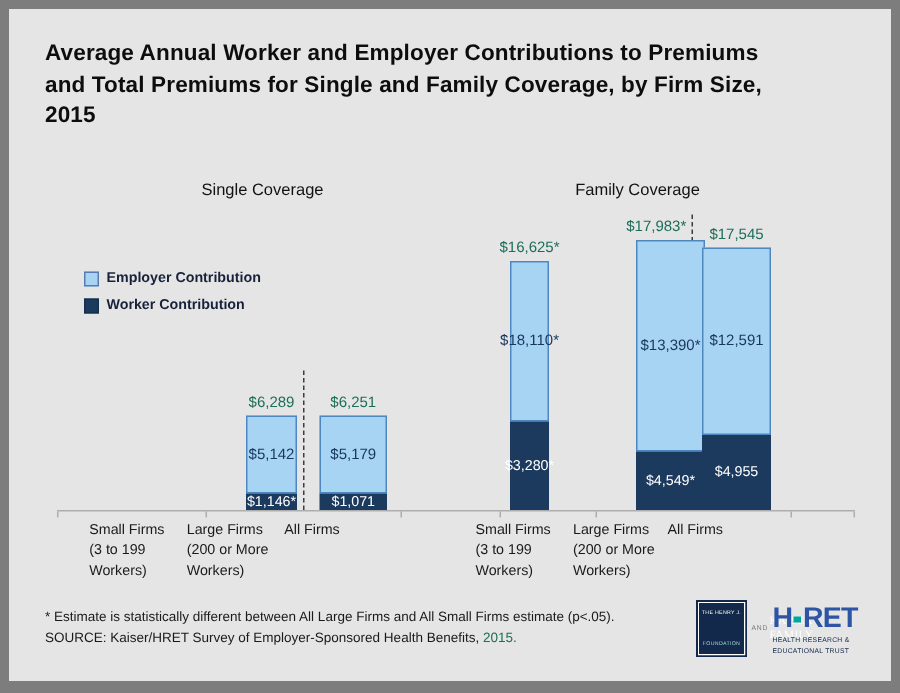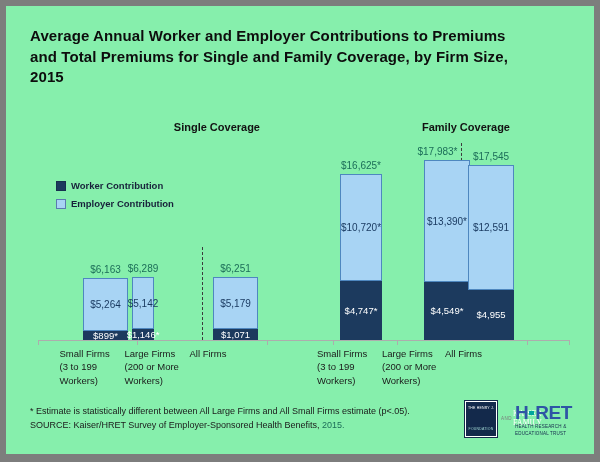--- a/index.html
+++ b/index.html
@@ -1,28 +1,28 @@
 <!DOCTYPE html>
 <html><head>
 <meta charset="utf-8">
 <style>
   html,body{margin:0;padding:0;background:#9a9a9a;}
   .frame{
     position:relative;width:600px;height:462px;box-sizing:border-box;
-    border:6px solid #7d7d7d;border-bottom-width:8px;background:#86efac;
+    border:6px solid #7d7d7d;border-bottom-width:8px;background:#e5e5e5;
     font-family:"Liberation Sans","DejaVu Sans",sans-serif;overflow:hidden;
   }
   .title{
     position:absolute;left:24px;top:20px;width:552px;
     font-size:15px;font-weight:bold;line-height:1.38;color:#0d0d0d;
     white-space:pre-line;letter-spacing:0.1px;
   }
   .group-header{
-    position:absolute;top:115px;width:170px;text-align:right;
-    font-size:11px;font-weight:bold;color:#121212;
+    position:absolute;top:115px;width:170px;text-align:center;
+    font-size:11px;font-weight:normal;color:#121212;
   }
   .hdr-single{left:84px;}
   .hdr-family{left:334px;}
   .legend{position:absolute;left:50px;top:174px;}
   .legend-row{display:flex;align-items:center;margin-bottom:7px;}
   .swatch{width:8px;height:8px;margin-right:5px;flex:0 0 auto;}
   .swatch-emp{background:#a8d4f4;border:1px solid #5b7ab0;}
   .swatch-wrk{background:#1c3a5e;border:1px solid #16304e;}
   .legend-label{font-size:9.5px;font-weight:bold;color:#17213a;white-space:nowrap;}
   .bars-layer{position:absolute;left:0;top:0;width:588px;height:448px;}
@@ -75,55 +75,46 @@
 
   <div class="title">Average Annual Worker and Employer Contributions to Premiums
 and Total Premiums for Single and Family Coverage, by Firm Size,
 2015</div>
 
   <div class="group-header hdr-single">Single Coverage</div>
   <div class="group-header hdr-family">Family Coverage</div>
 
   <div class="legend">
     <div class="legend-row">
+      <span class="swatch swatch-emp"></span>
+      <span class="legend-label">Employer Contribution</span>
+    </div>
+    <div class="legend-row">
       <span class="swatch swatch-wrk"></span>
       <span class="legend-label">Worker Contribution</span>
-    </div>
-    <div class="legend-row">
-      <span class="swatch swatch-emp"></span>
-      <span class="legend-label">Employer Contribution</span>
     </div>
   </div>
 
   <div class="x-axis"></div>
   <span class="tick" style="left:32px"></span>
   <span class="tick" style="left:131px"></span>
   <span class="tick" style="left:261px"></span>
   <span class="tick" style="left:327px"></span>
   <span class="tick" style="left:391px"></span>
   <span class="tick" style="left:521px"></span>
   <span class="tick" style="left:563px"></span>
 
   <div class="dash-sep dash-single"></div>
   <div class="dash-sep dash-family"></div>
 
   <div class="bars-layer">
-      <div class="bar" style="left: 77px; top: 272px; width: 45px; height: 62px;">
-        <div class="total-label">$6,163</div>
-        <div class="seg-emp">
-          <span>$5,264</span>
-        </div>
-        <div class="seg-wrk" style="height: 9px;">
-          <span>$899*</span>
-        </div>
-      </div>
       <div class="cat-label" style="left: 53.5px;">Small Firms
 (3 to 199
 Workers)</div>
-      <div class="bar" style="left: 126px; top: 271px; width: 22px; height: 63px;">
+      <div class="bar" style="left: 158px; top: 271px; width: 34px; height: 63px;">
         <div class="total-label">$6,289</div>
         <div class="seg-emp">
           <span>$5,142</span>
         </div>
         <div class="seg-wrk" style="height: 11px;">
           <span>$1,146*</span>
         </div>
       </div>
       <div class="cat-label" style="left: 118.5px;">Large Firms
 (200 or More
@@ -133,38 +124,38 @@
         <div class="seg-emp">
           <span>$5,179</span>
         </div>
         <div class="seg-wrk" style="height: 11px;">
           <span>$1,071</span>
         </div>
       </div>
       <div class="cat-label" style="left: 183.5px;">All Firms</div>
     </div>
   <div class="bars-layer">
-      <div class="bar" style="left: 334px; top: 168px; width: 42px; height: 166px;">
+      <div class="bar" style="left: 334px; top: 168px; width: 26px; height: 166px;">
         <div class="total-label">$16,625*</div>
         <div class="seg-emp">
-          <span>$10,720*</span>
+          <span>$18,110*</span>
         </div>
         <div class="seg-wrk" style="height: 59px;">
-          <span>$4,747*</span>
+          <span>$3,280*</span>
         </div>
       </div>
       <div class="cat-label" style="left: 311px;">Small Firms
 (3 to 199
 Workers)</div>
       <div class="bar" style="left: 399px; top: 154px; width: 46px; height: 180px; padding-left: 19px;">
         <div class="total-label">$17,983*</div>
         <div class="seg-emp">
           <span>$13,390*</span>
         </div>
-        <div class="seg-wrk" style="height: 58px;">
+        <div class="seg-wrk" style="height: 39px;">
           <span>$4,549*</span>
         </div>
       </div>
       <div class="cat-label" style="left: 376px;">Large Firms
 (200 or More
 Workers)</div>
       <div class="bar" style="left: 462px; top: 159px; width: 46px; height: 175px;">
         <div class="total-label">$17,545</div>
         <div class="seg-emp">
           <span>$12,591</span>

